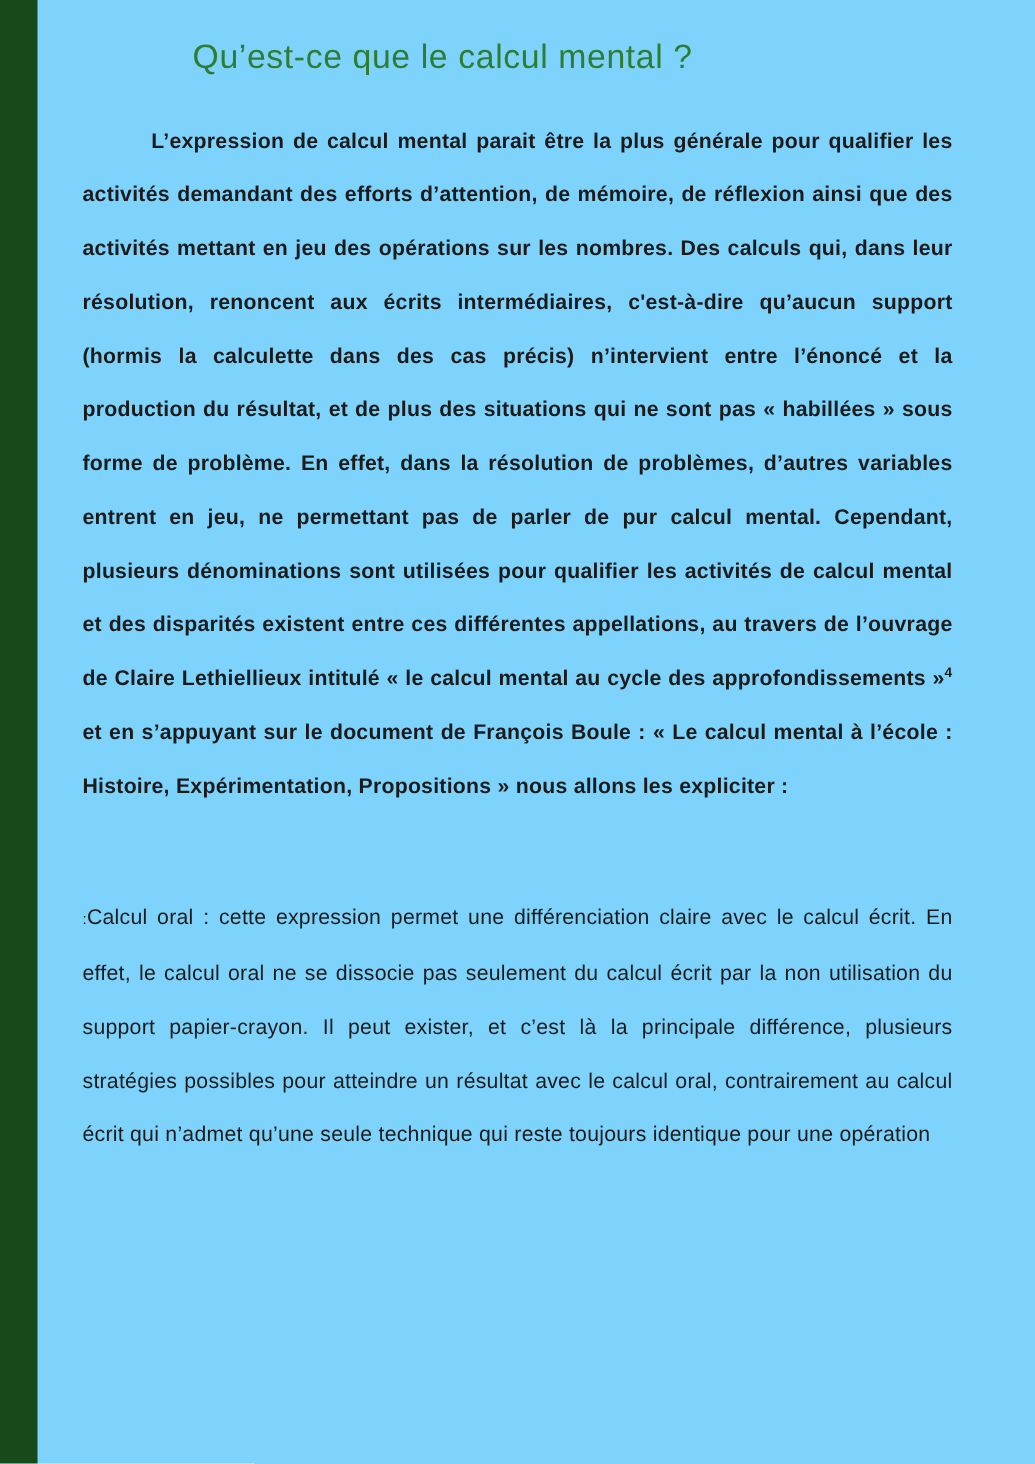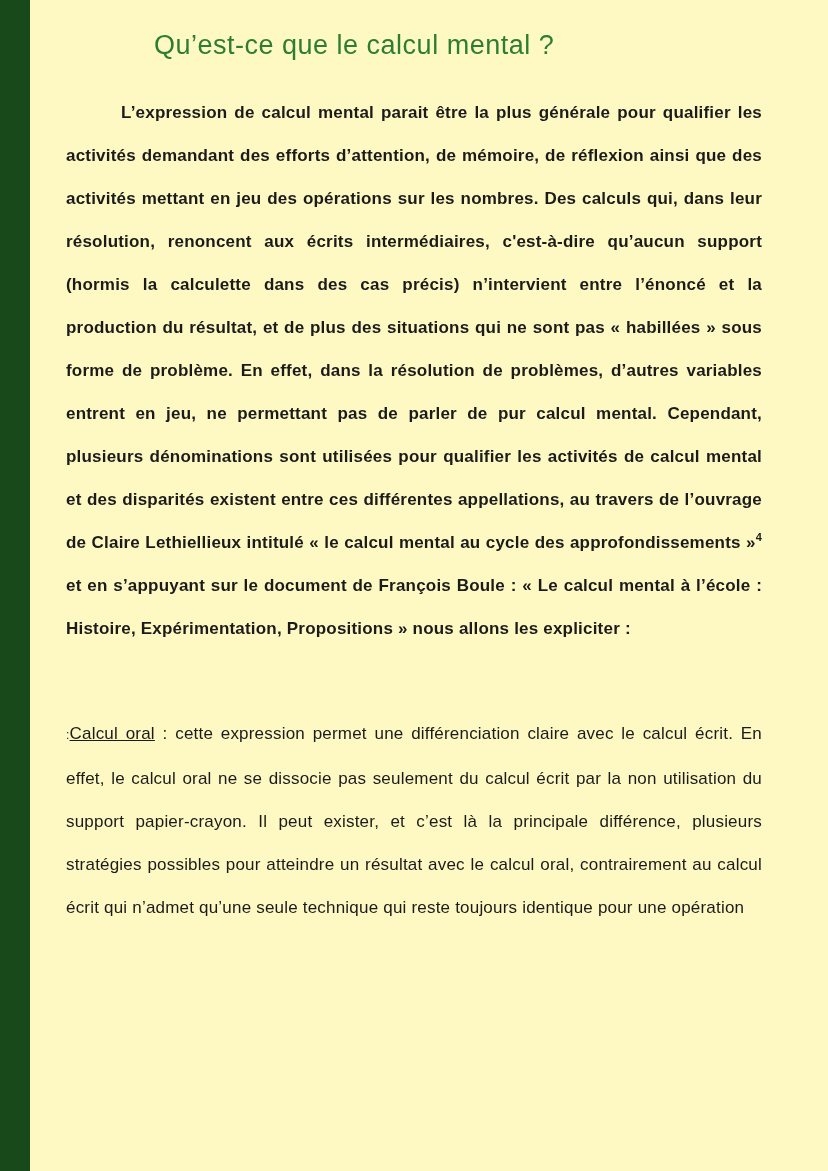--- a/index.html
+++ b/index.html
@@ -4,21 +4,21 @@
 <style>
   html, body {
     margin: 0;
     padding: 0;
     background: #ffffff;
   }
   .page {
     position: relative;
     width: 828px;
     height: 1171px;
-    background: #fef9c3;
+    background: #7dd3fc;
     overflow: hidden;
     font-family: "Liberation Sans", "DejaVu Sans", sans-serif;
     color: #1a1a1a;
   }
   .edge-bar {
     position: absolute;
     left: 0;
     top: 0;
     width: 30px;
     height: 1171px;
@@ -56,21 +56,20 @@
   sup.footnote {
     font-size: 11px;
     line-height: 0;
     vertical-align: super;
   }
   .lead-mark {
     font-size: 12px;
     vertical-align: baseline;
   }
   .underlined {
-    text-decoration: underline;
   }
 </style>
 </head>
 <body>
 
 <div class="page">
   <div class="edge-bar"></div>
 
   <div class="content">
     <h1 class="doc-title">Qu’est-ce que le calcul mental ?</h1>

